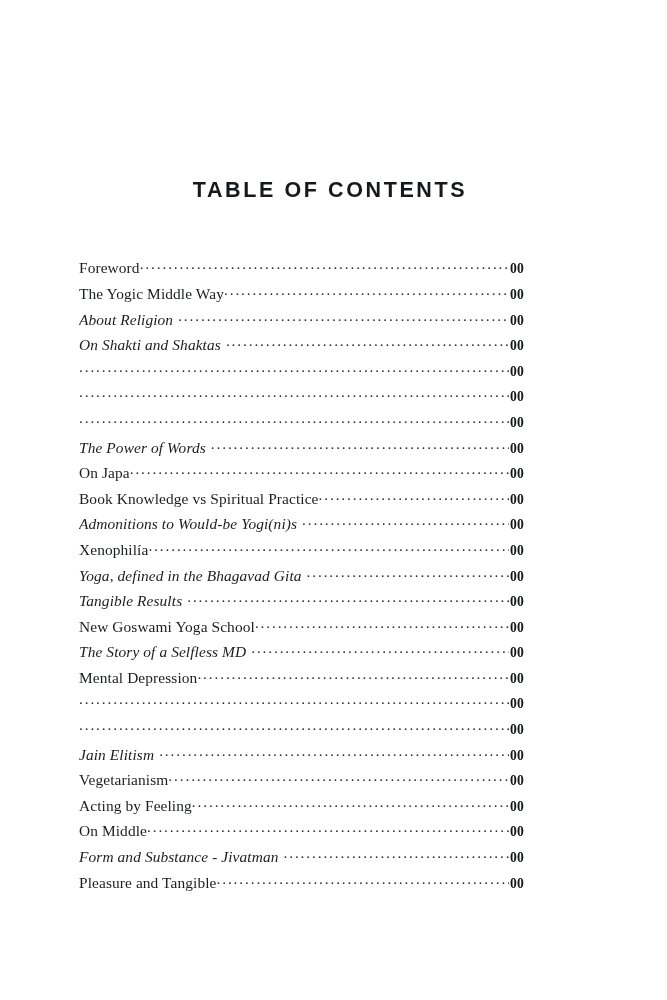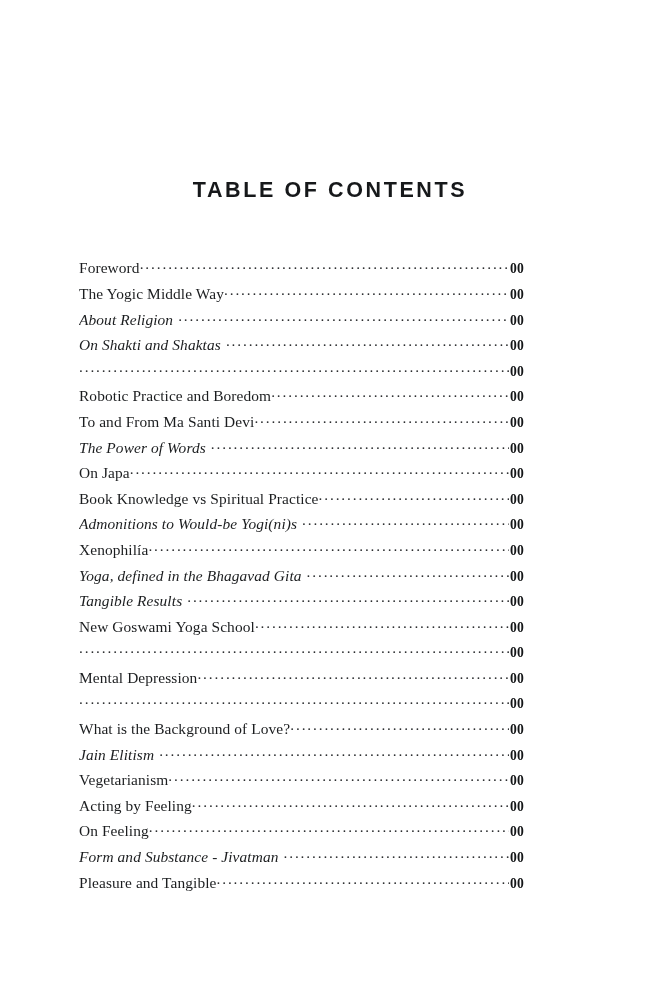--- a/index.html
+++ b/index.html
@@ -120,26 +120,24 @@
       <div class="toc-entry">
         <span class="entry-title gap-wide">On Shakti and Shaktas</span>
         <span class="leader"></span>
         <span class="entry-page">00</span>
       </div>
       <div class="toc-entry">
         <span class="leader"></span>
         <span class="entry-page">00</span>
       </div>
       <div class="toc-entry">
-        <span class="entry-title gap-none">Robotic Practice and Boredom</span>
-        <span class="leader"></span>
-        <span class="entry-page">00</span>
-      </div>
-      <div class="toc-entry">
-        <span class="entry-title gap-none">To and From Ma Santi Devi</span>
+        <span class="leader"></span>
+        <span class="entry-page">00</span>
+      </div>
+      <div class="toc-entry">
         <span class="leader"></span>
         <span class="entry-page">00</span>
       </div>
       <div class="toc-entry">
         <span class="entry-title gap-wide">The Power of Words</span>
         <span class="leader"></span>
         <span class="entry-page">00</span>
       </div>
       <div class="toc-entry">
         <span class="entry-title gap-none">On Japa</span>
@@ -170,54 +168,54 @@
         <span class="entry-title gap-wide">Tangible Results</span>
         <span class="leader"></span>
         <span class="entry-page">00</span>
       </div>
       <div class="toc-entry">
         <span class="entry-title gap-none">New Goswami Yoga School</span>
         <span class="leader"></span>
         <span class="entry-page">00</span>
       </div>
       <div class="toc-entry">
+        <span class="entry-title gap-wide">The Story of a Selfless MD</span>
         <span class="leader"></span>
         <span class="entry-page">00</span>
       </div>
       <div class="toc-entry">
         <span class="entry-title gap-none">Mental Depression</span>
         <span class="leader"></span>
         <span class="entry-page">00</span>
       </div>
       <div class="toc-entry">
         <span class="leader"></span>
         <span class="entry-page">00</span>
       </div>
       <div class="toc-entry">
-        <span class="entry-title gap-none">What is the Background of Love?</span>
         <span class="leader"></span>
         <span class="entry-page">00</span>
       </div>
       <div class="toc-entry">
         <span class="entry-title gap-wide">Jain Elitism</span>
         <span class="leader"></span>
         <span class="entry-page">00</span>
       </div>
       <div class="toc-entry">
         <span class="entry-title gap-none">Vegetarianism</span>
         <span class="leader"></span>
         <span class="entry-page">00</span>
       </div>
       <div class="toc-entry">
         <span class="entry-title gap-none">Acting by Feeling</span>
         <span class="leader"></span>
         <span class="entry-page">00</span>
       </div>
       <div class="toc-entry">
-        <span class="entry-title gap-none">On Feeling</span>
+        <span class="entry-title gap-none">On Middle</span>
         <span class="leader"></span>
         <span class="entry-page">00</span>
       </div>
       <div class="toc-entry">
         <span class="entry-title gap-wide">Form and Substance - Jivatman</span>
         <span class="leader"></span>
         <span class="entry-page">00</span>
       </div>
       <div class="toc-entry">
         <span class="entry-title gap-none">Pleasure and Tangible</span>

